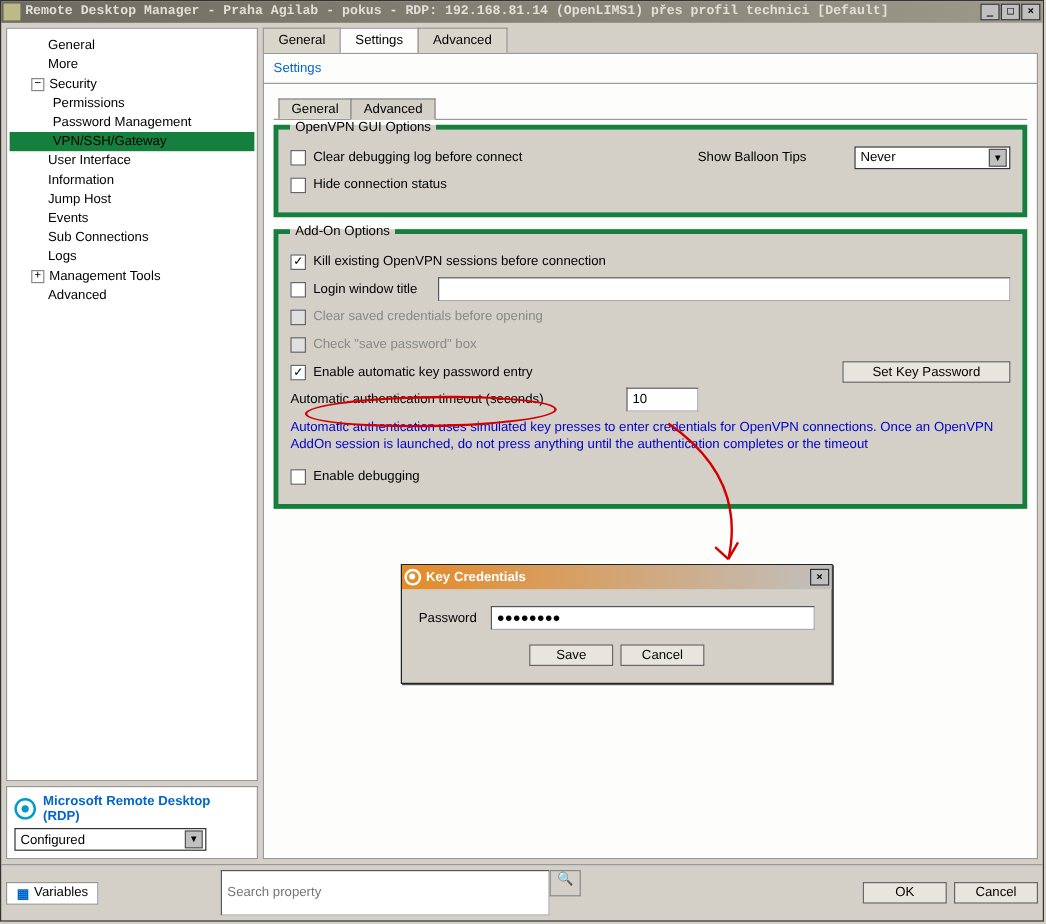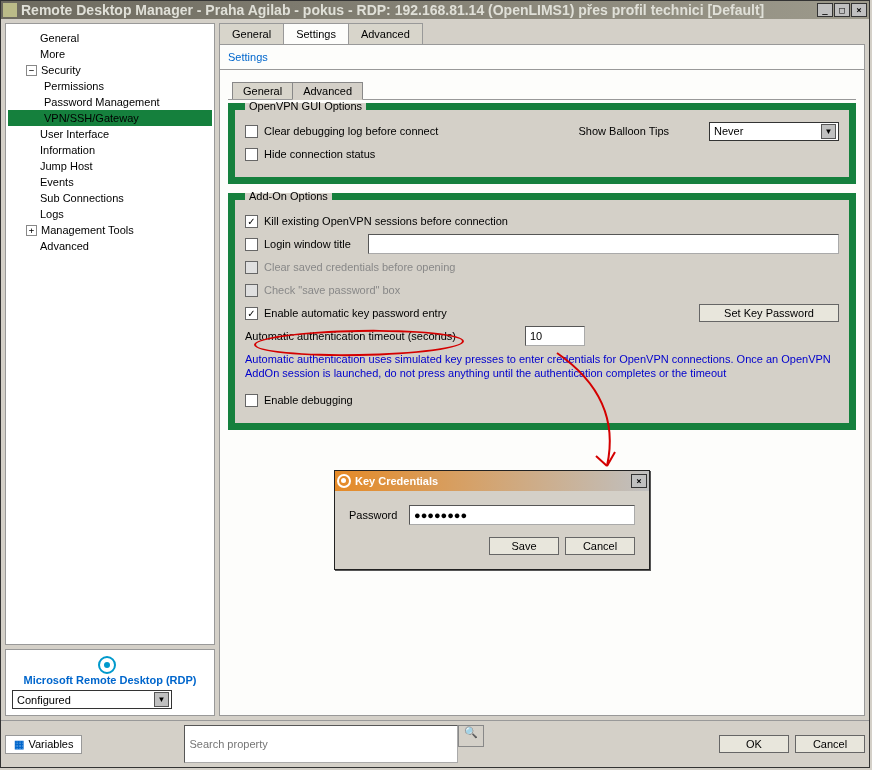--- a/index.html
+++ b/index.html
@@ -1,67 +1,67 @@
 <!DOCTYPE html>
 <html><head>
 <meta charset="utf-8">
 <style>
   * { box-sizing: border-box; margin: 0; padding: 0; font-family: Tahoma, Arial, sans-serif; font-size: 11px; }
   body { background: #d4d0c8; width: 872px; height: 770px; overflow: hidden; position: relative; }
   .window { width: 870px; height: 768px; border: 1px solid #333; background: #d4d0c8; display: flex; flex-direction: column; }
   .titlebar { height: 18px; background: linear-gradient(to right, #6d6a5f, #9d9a8c); color: #e0e0d8; display: flex; align-items: center; padding: 0 2px; }
   .titlebar .icon { width: 14px; height: 14px; background: #bb8; margin-right: 4px; }
-  .titlebar .title { flex: 1; font-weight: bold; font-size: 14px; }
+  .titlebar .title { flex: 1; font-weight: bold; font-size: 11px; font-family: Liberation Mono, monospace; }
   .titlebar .winbtns { display: flex; }
   .winbtn { width: 16px; height: 14px; background: #c0c0c0; border: 1px solid #333; margin-left: 1px; font-size: 9px; font-family: monospace; text-align: center; line-height: 12px; color: #000; font-weight: bold; cursor: default; }
   .main { flex: 1; display: flex; padding: 4px; gap: 4px; overflow: hidden; }
   .left { width: 210px; display: flex; flex-direction: column; gap: 4px; }
   .tree { flex: 1; background: #fff; border: 1px solid #999; padding: 6px 2px; overflow-y: auto; }
   .tree-item { padding: 2px 4px; cursor: default; display: flex; align-items: center; }
   .tree-item .expand { width: 11px; height: 11px; border: 1px solid #888; background: #fff; margin-right: 4px; font-size: 9px; line-height: 9px; text-align: center; font-family: monospace; }
   .tree-item.indent1 { padding-left: 18px; }
   .tree-item.indent2 { padding-left: 36px; }
   .tree-item.selected { background: #15803d; }
   .rdp-box { border: 1px solid #999; background: #fff; padding: 6px; }
-  .rdp-title { color: #0066cc; font-weight: bold; display: flex; align-items: center; margin-bottom: 4px; flex-direction: column; }
+  .rdp-title { color: #0066cc; font-weight: bold; display: flex; align-items: center; margin-bottom: 4px; }
   .rdp-title .circ { width: 18px; height: 18px; border: 2px solid #0099cc; border-radius: 50%; margin-right: 6px; position: relative; }
   .rdp-title .circ::after { content: ""; position: absolute; width: 6px; height: 6px; background: #0099cc; border-radius: 50%; top: 4px; left: 4px; }
   .right { flex: 1; display: flex; flex-direction: column; }
   .tabs { display: flex; border-bottom: 1px solid #999; background: #d4d0c8; }
   .tab { padding: 4px 12px; border: 1px solid #999; border-bottom: none; background: #d8d5cb; margin-right: -1px; cursor: default; position: relative; }
   .tab.active { background: #fdfdfb; }
   .settings-label { color: #0066cc; padding: 6px 8px; border-bottom: 1px solid #999; border-left: 1px solid #999; border-right: 1px solid #999; background: #fdfdfb; }
   .inner-tabs { display: flex; border-bottom: 1px solid #999; margin-top: 8px; padding-left: 4px; }
   .inner-tab { padding: 2px 10px; border: 1px solid #888; border-bottom: none; background: #d8d5cb; margin-right: -1px; cursor: default; }
   .inner-tab.active { background: #d4d0c8; border-bottom: 1px solid #d4d0c8; margin-bottom: -1px; }
   .panel { flex: 1; border: 1px solid #999; border-top: none; border-left: 1px solid #999; border-right: 1px solid #999; border-bottom: 1px solid #999; padding: 4px 8px; background: #fdfdfb; overflow: visible; position: relative; }
-  fieldset { border: 7px solid #15803d; padding: 6px 10px 10px; margin-bottom: 6px; background: #d4d0c8; }
+  fieldset { border: 4px solid #15803d; padding: 6px 10px 10px; margin-bottom: 6px; background: #d4d0c8; }
   legend { padding: 0 4px; color: #000; }
   .row { display: flex; align-items: center; margin: 3px 0; min-height: 20px; }
   .check { width: 13px; height: 13px; border: 1px solid #666; background: #fff; margin-right: 6px; display: flex; align-items: center; justify-content: center; font-size: 10px; color: #000; }
   .check.disabled { background: #e0e0e0; }
   .row-label { flex: 0 0 auto; }
   .row-label.disabled { color: #888; }
   .spacer { flex: 1; }
   .txt-input { border: 1px inset #aaa; background: #fff; height: 20px; padding: 0 4px; }
   .btn { border: 1px solid #666; background: #e8e6dc; padding: 2px 14px; cursor: default; text-align: center; min-width: 70px; }
   .btn.disabled { color: #888; }
   .select { border: 1px solid #333; background: #fff; height: 19px; display: flex; align-items: center; padding: 0 2px 0 4px; min-width: 130px; gap: 32px; }
   .select .arrow { margin-left: auto; width: 15px; height: 15px; background: #c0c0c0; border: 1px solid #555; text-align: center; line-height: 13px; font-size: 8px; }
   .info { color: #0000cc; margin: 6px 0; line-height: 14px; }
   .annot-circle { position: absolute; border: 2px solid #d40000; border-radius: 50% / 50%; width: 210px; height: 26px; left: 254px; top: 330px; pointer-events: none; transform: rotate(-1deg); }
   .annot-arrow { position: absolute; left: 552px; top: 348px; pointer-events: none; }
-  .dialog { position: absolute; left: 334px; top: 470px; width: 316px; background: #d4d0c8; border: 1px solid #222; box-shadow: 1px 1px 0 #555; }
+  .dialog { position: absolute; left: 334px; top: 470px; width: 360px; background: #d4d0c8; border: 1px solid #222; box-shadow: 1px 1px 0 #555; }
   .dialog-title { height: 20px; background: linear-gradient(to right, #e58a27, #c0c0c0); color: #fff; font-weight: bold; display: flex; align-items: center; padding: 0 2px; }
   .dialog-title .keyicon { width: 14px; height: 14px; border: 2px solid #fff; border-radius: 50%; margin-right: 4px; position: relative; }
   .dialog-title .keyicon::after { content: ""; position: absolute; width: 5px; height: 5px; background: #fff; border-radius: 50%; top: 2px; left: 2px; }
   .dialog-body { padding: 14px; }
   .dialog-row { display: flex; align-items: center; gap: 4px; margin-bottom: 12px; }
   .dialog-row label { min-width: 56px; }
-  .dialog-btns { display: flex; justify-content: flex-end; gap: 6px; }
+  .dialog-btns { display: flex; justify-content: center; gap: 6px; }
   .wb-close { width: 16px; height: 14px; background: #c0c0c0; border: 1px solid #333; font-family: monospace; font-size: 9px; text-align: center; line-height: 12px; margin-left: auto; color: #000; font-weight: bold;}
   .bottom-bar { display: flex; padding: 4px; border-top: 1px solid #999; align-items: center; gap: 6px; }
   .variables { border: 1px solid #999; background: #fff; padding: 2px 8px; display: flex; align-items: center; gap: 4px; color: #000; }
   .var-icon { color: #0066cc; font-weight: bold; }
   .search-prop { flex: 0 0 300px; display: flex; }
   .search-prop input { flex: 1; height: 38px; border: 1px inset #aaa; background: #fff; padding: 0 4px; color: #777; }
   .search-prop .sbtn { width: 26px; height: 22px; border: 1px solid #888; background: #d4d0c8; text-align: center; }
   .container { display: flex; flex-direction: column; height: calc(100% - 18px); }
 </style>
 </head>

